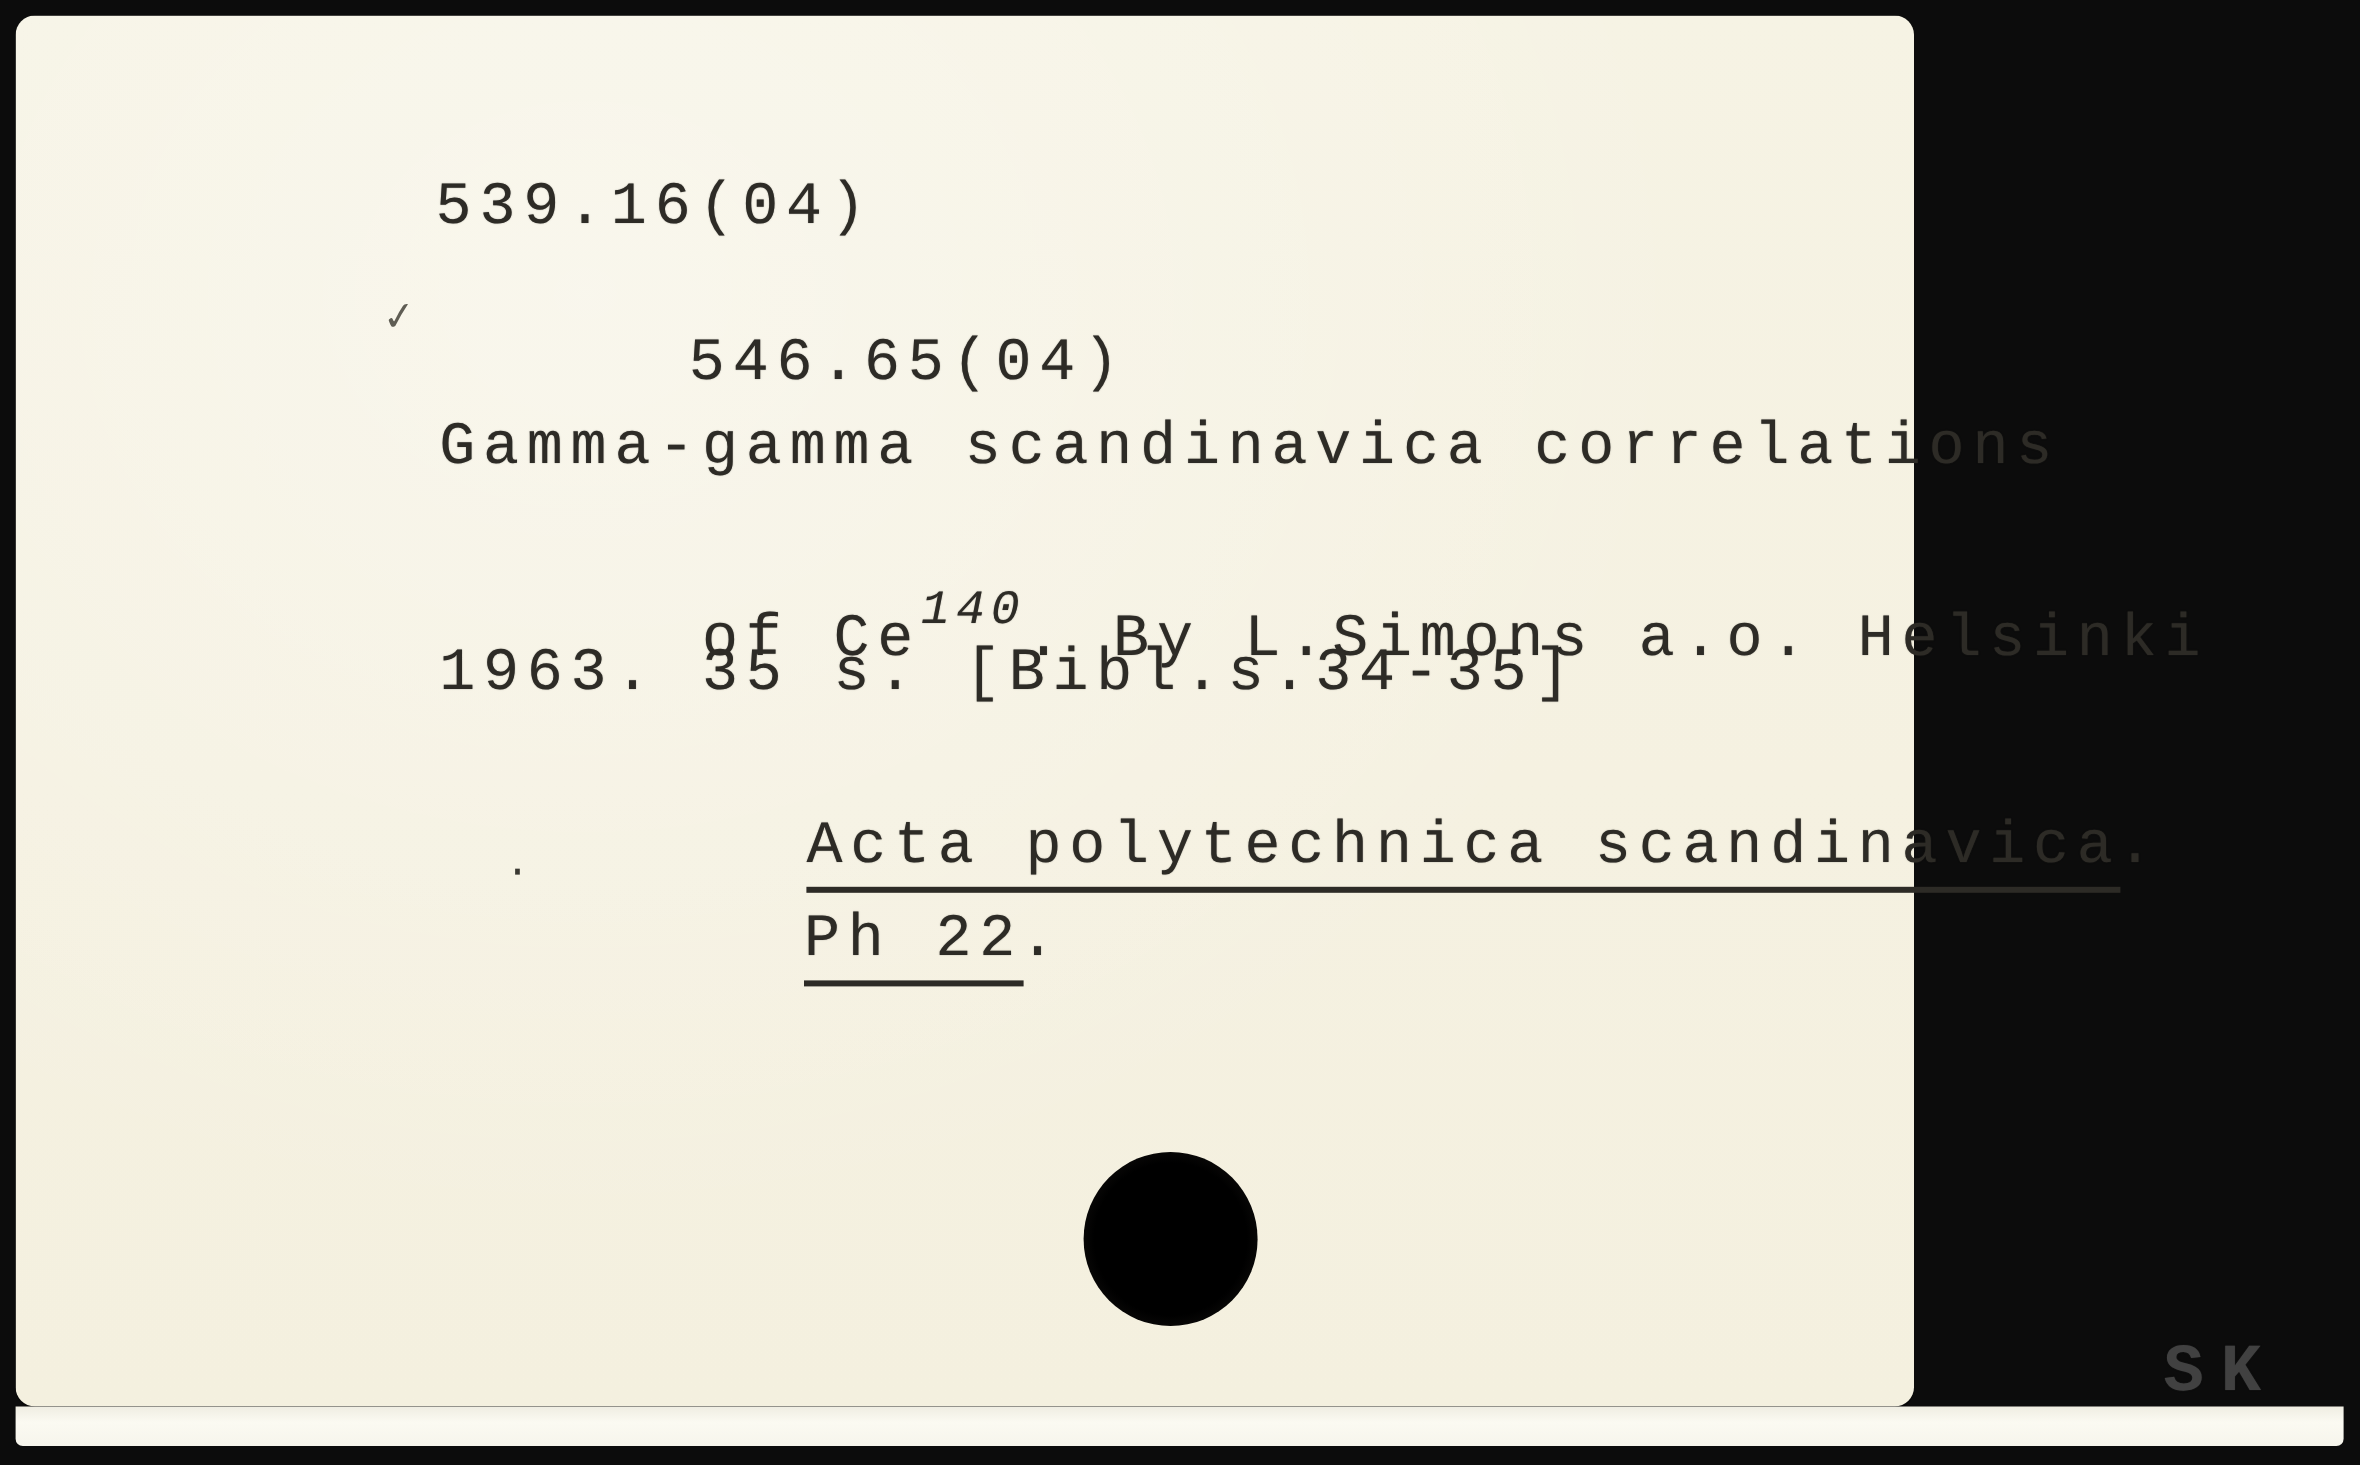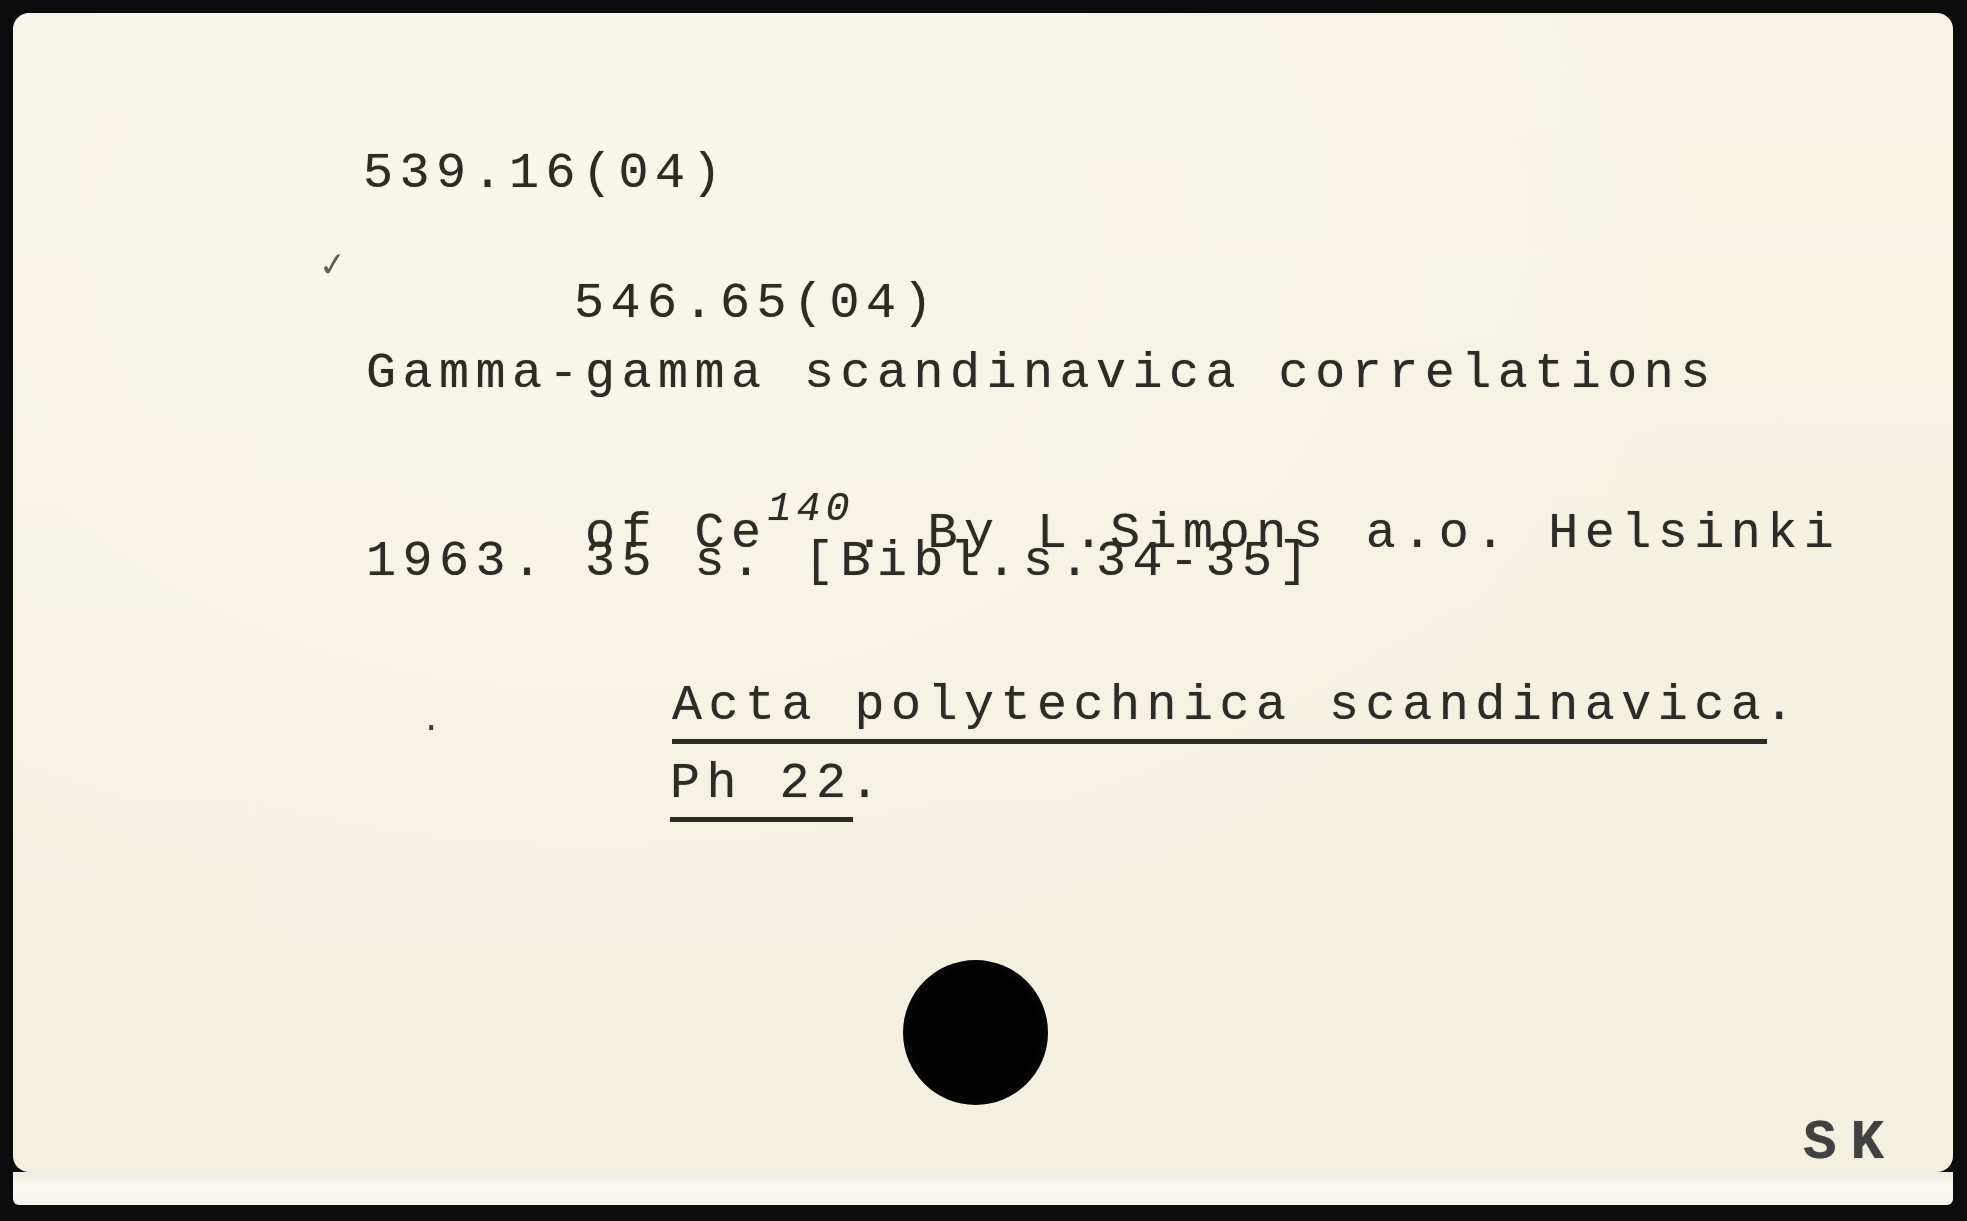--- a/index.html
+++ b/index.html
@@ -8,21 +8,21 @@
     background: #0c0c0c;
     position: relative;
     overflow: hidden;
     font-family: "Liberation Mono", "DejaVu Sans Mono", monospace;
   }
   .scene { position: absolute; inset: 0; }
 
   .card {
     position: absolute;
     left: 13px; top: 13px;
-    width: 1940px; height: 1159px;
+    width: 1582px; height: 1159px;
     background:
       radial-gradient(ellipse at 30% 20%, rgba(255,255,255,0.35), rgba(255,255,255,0) 60%),
       linear-gradient(180deg, #f6f3e4 0%, #f5f1e1 55%, #f4f0df 100%);
     border-radius: 16px;
     box-shadow: 0 2px 0 rgba(0,0,0,0.35);
     text-align: right;
   }
 
   .edge-strip {
     position: absolute;

